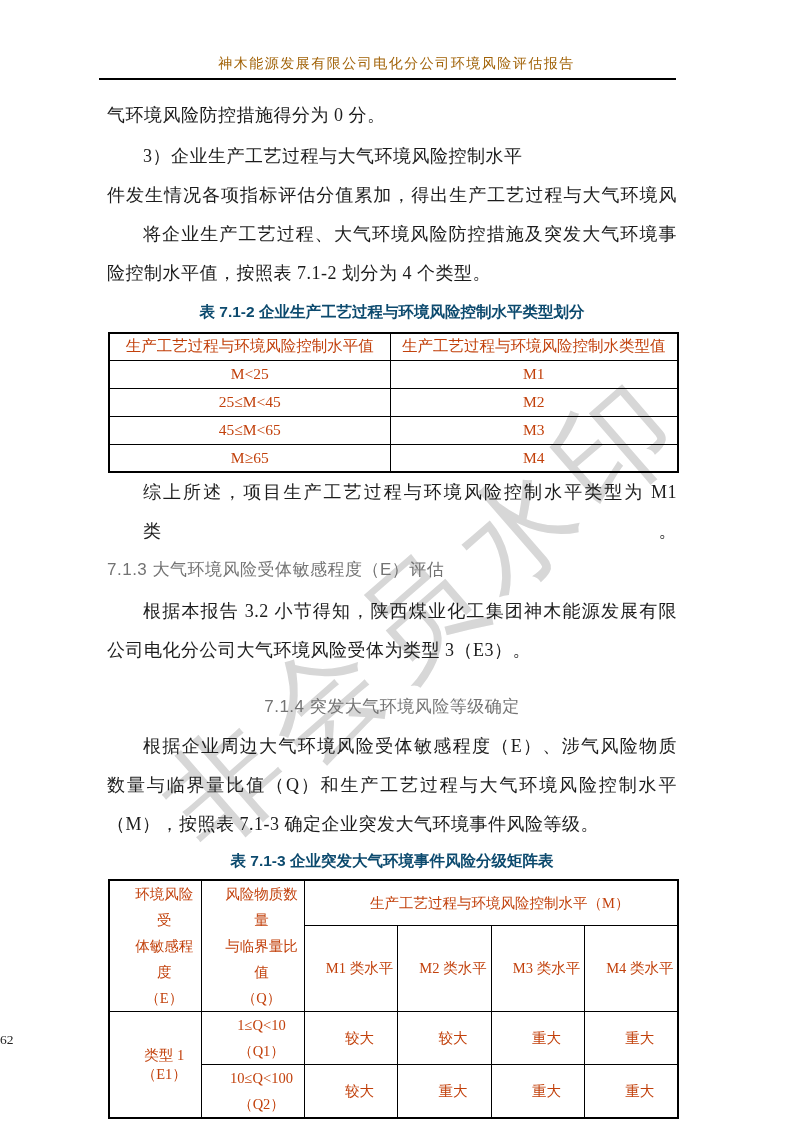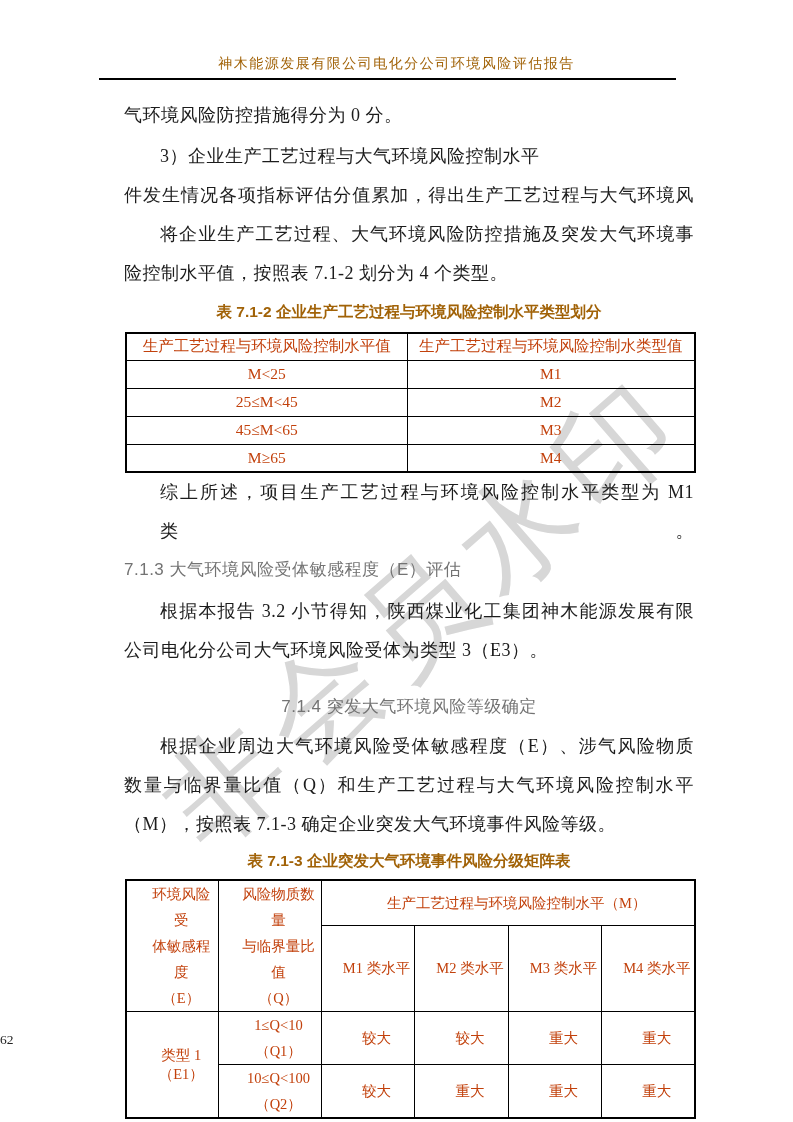--- a/index.html
+++ b/index.html
@@ -37,21 +37,21 @@
   .hdr-rule{
     position:absolute;
     left:99px;top:78px;
     width:577px;height:2px;
     background:#000;
     z-index:1;
   }
   
   .content{
     position:absolute;
-    left:124px;top:96px;
+    left:107px;top:96px;
     width:570px;
     z-index:1;
   }
   .bline{
     font-size:18px;
     line-height:39px;
     letter-spacing:0.5px;
     white-space:nowrap;
   }
   .indent{padding-left:36px;}
@@ -72,21 +72,21 @@
   .p5{margin-top:7px;}
   .h714{margin-top:22px;text-align:center;}
   .p6{margin-top:5px;}
   .p2line{margin-top:2px;}
   .tbl-title{
     font-family:"Liberation Sans","DejaVu Sans",sans-serif;
     font-weight:bold;
     font-size:15.5px;
     line-height:24px;
     text-align:center;
-    color:#a16207;
+    color:#0c4a6e;
   }
   .t1-title{margin-top:7px;}
   .t2-title{margin-top:5px;}
   
   table.doc{
     border-collapse:collapse;
     table-layout:fixed;
     width:569px;
     margin-left:1px;
     background:transparent;

